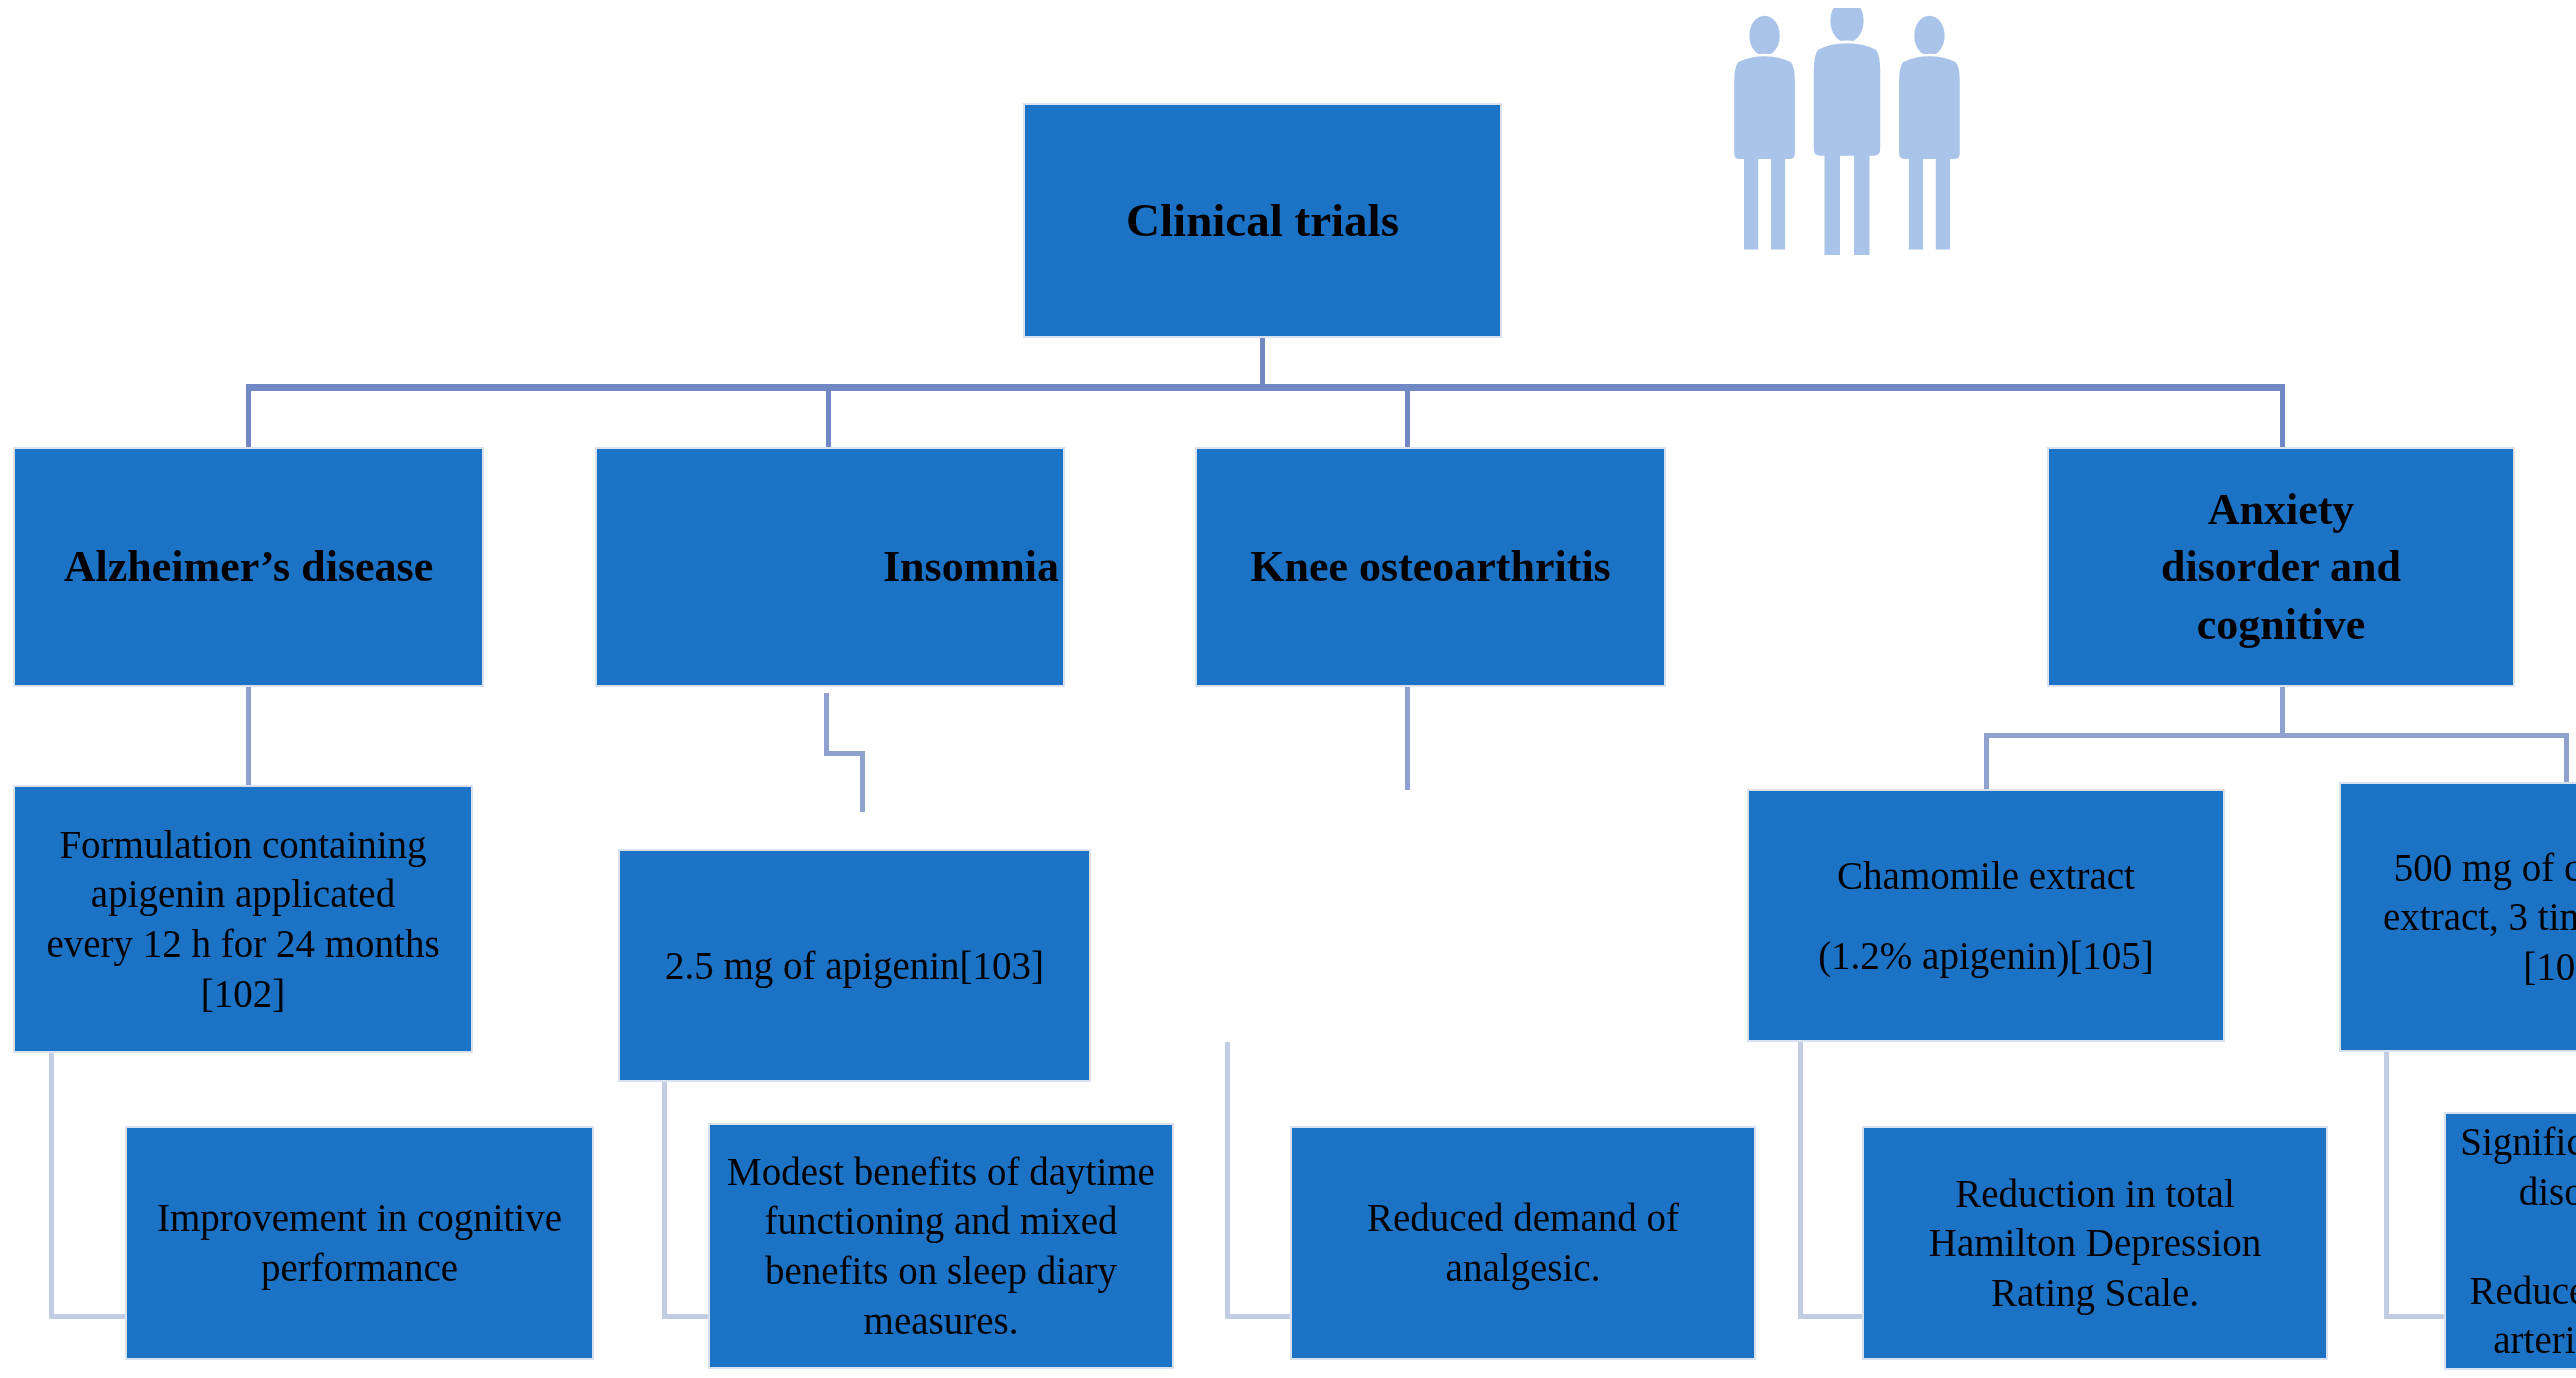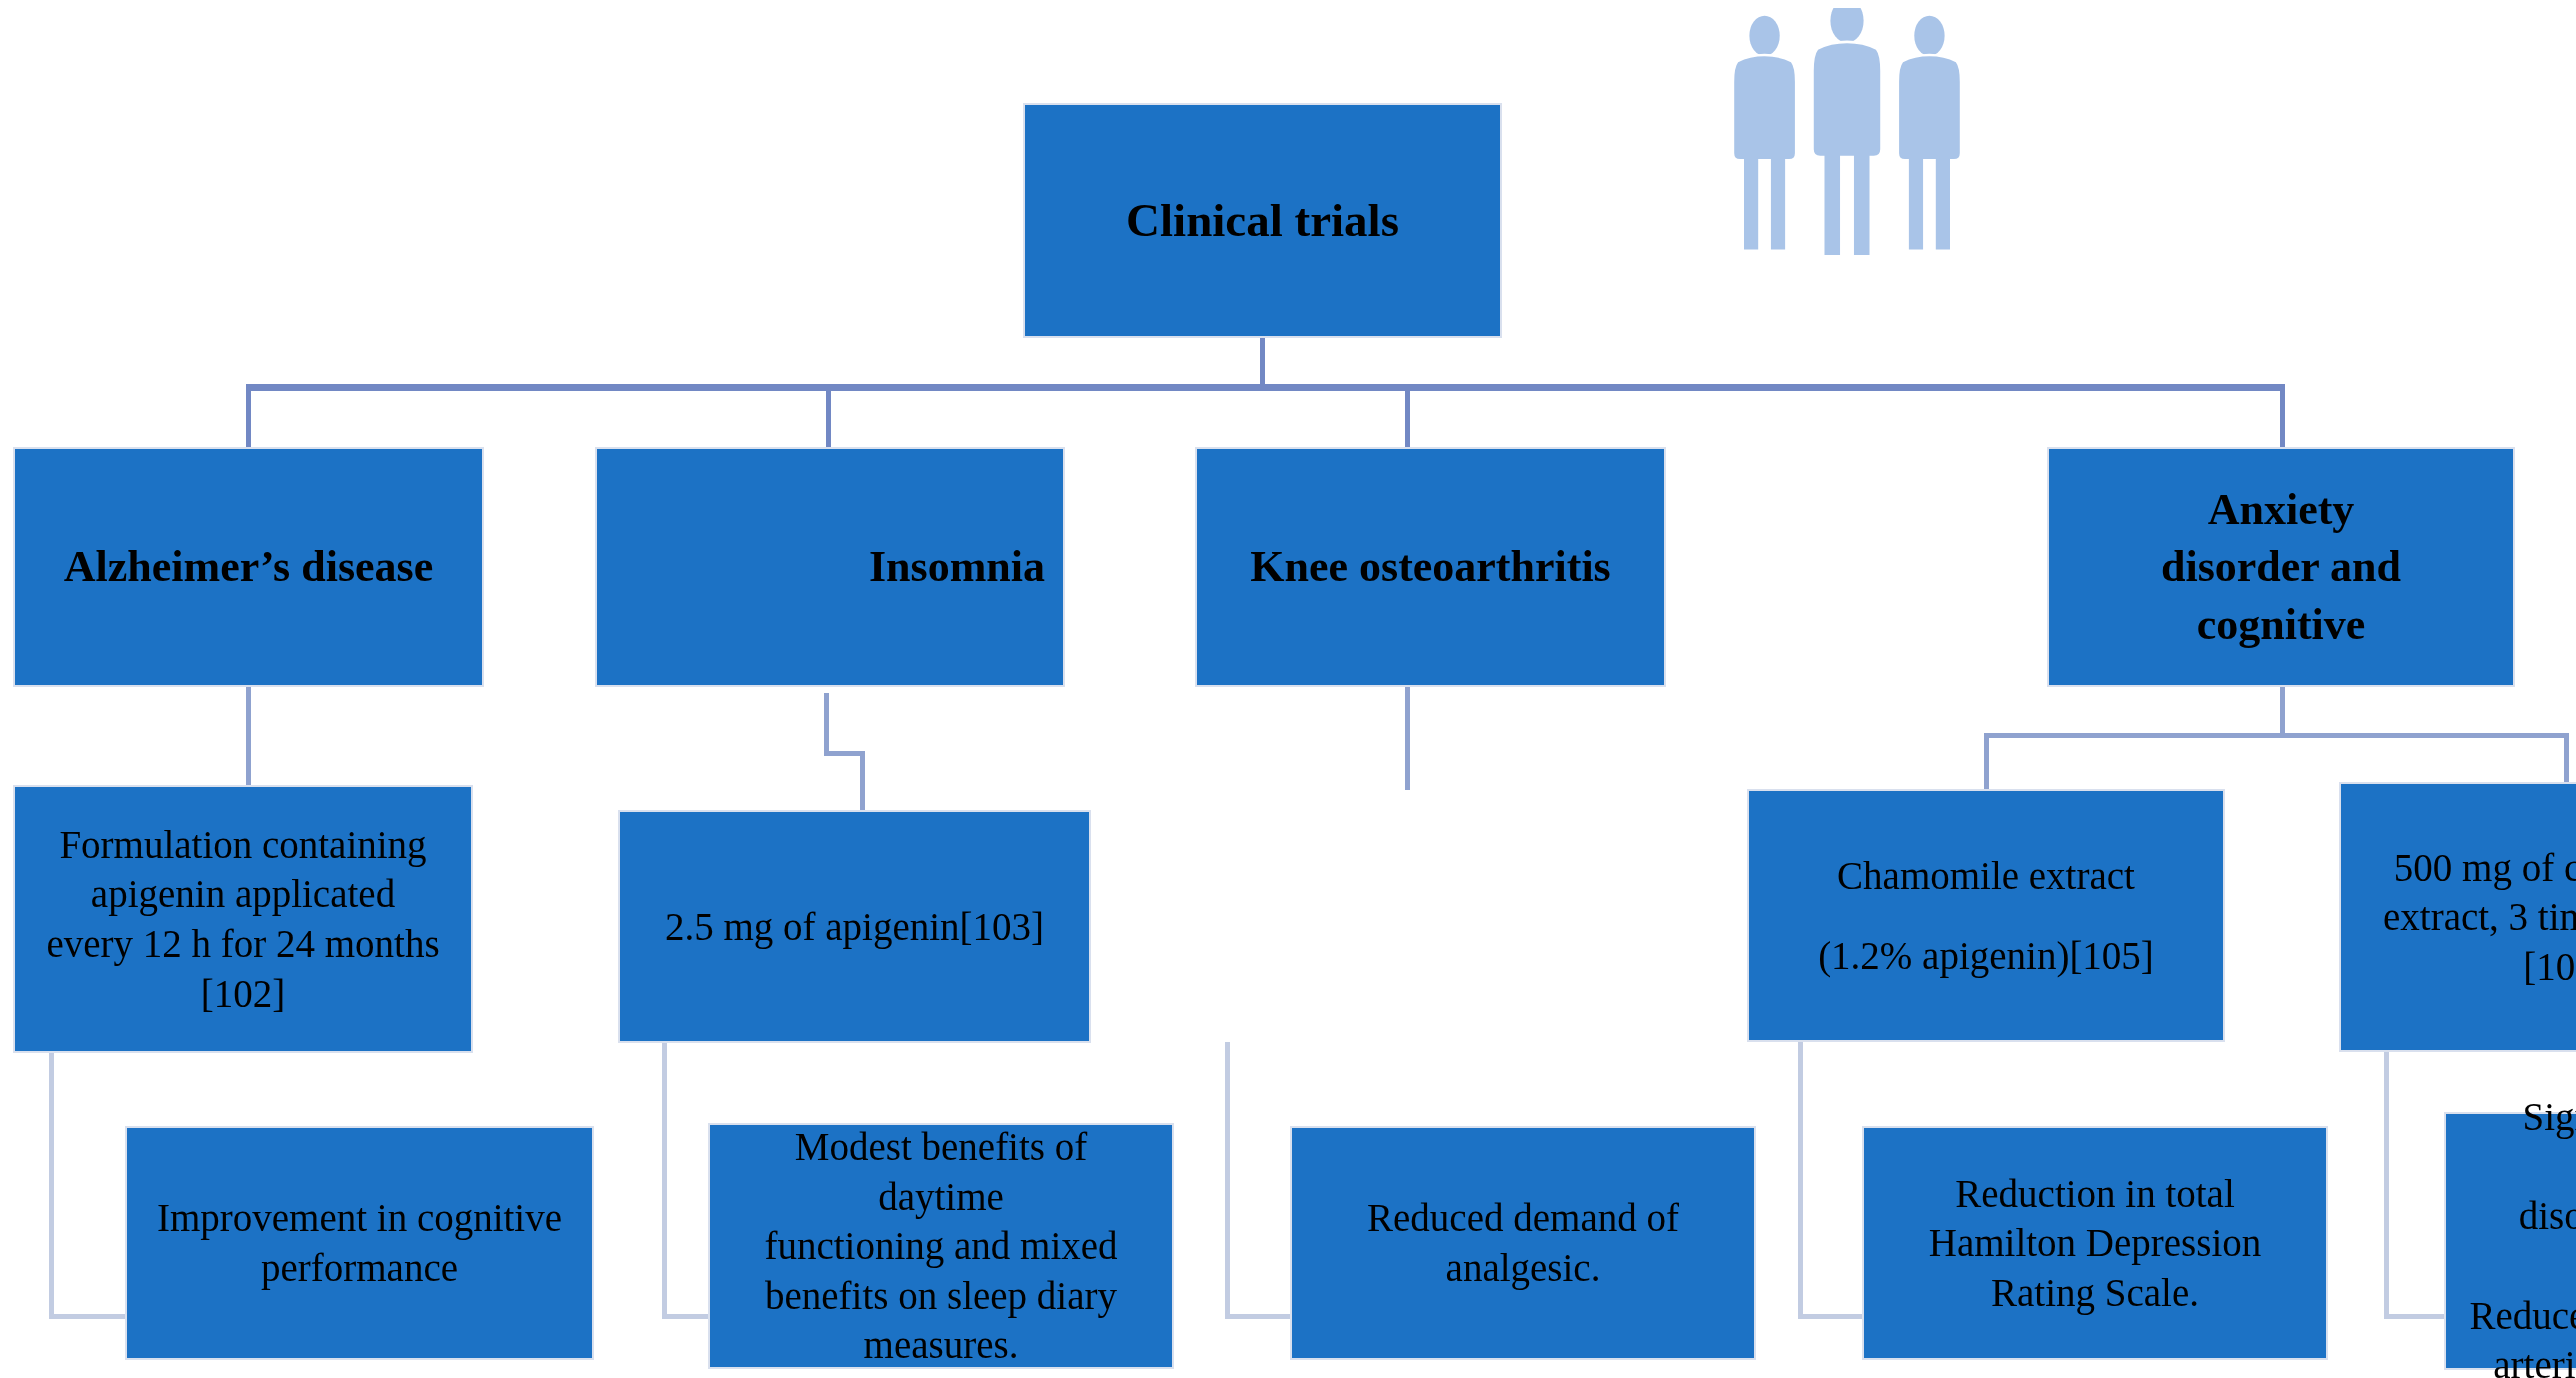--- a/index.html
+++ b/index.html
@@ -25,21 +25,21 @@
     position:absolute;
     background:var(--box-fill);
     border:2.6px solid var(--box-border);
     box-sizing:border-box;
     display:flex;align-items:center;justify-content:center;
     text-align:center;
   }
   .node-label{
     white-space:pre-line;
     width:100%;
-    padding:0 18px;
+    padding:0 4px;
   }
   .lvl-root .node-label{font-size:47px;font-weight:bold;line-height:1.3;}
   .lvl-branch .node-label{font-size:44px;font-weight:bold;line-height:1.3;}
   .lvl-leaf .node-label{font-size:39px;font-weight:normal;line-height:1.27;}
   .loose .node-label{line-height:2.05;}
   .connector{position:absolute;background:var(--connector);}
   .connector.mid{background:var(--connector-mid);}
   .connector.light{background:var(--connector-light);}
   .icon-wrap{position:absolute;}
 </style>
@@ -113,21 +113,21 @@
 disorder and
 cognitive</div>
   </div>
 
   <div class="node lvl-leaf" style="left:13px;top:785px;width:460px;height:268px;">
     <div class="node-label">Formulation containing
 apigenin applicated
 every 12 h for 24 months
 [102]</div>
   </div>
-  <div class="node lvl-leaf" style="left:618px;top:810px;width:473px;height:233px;">
+  <div class="node lvl-leaf" style="left:618px;top:849px;width:473px;height:233px;">
     <div class="node-label">2.5 mg of apigenin[103]</div>
   </div>
   <div class="node lvl-leaf loose" style="left:1747px;top:789px;width:478px;height:253px;">
     <div class="node-label">Chamomile extract
 (1.2% apigenin)[105]</div>
   </div>
   <div class="node lvl-leaf" style="left:2339px;top:782px;width:453px;height:270px;">
     <div class="node-label">500 mg of chamomile
 extract, 3 times per day
 [106]</div>

